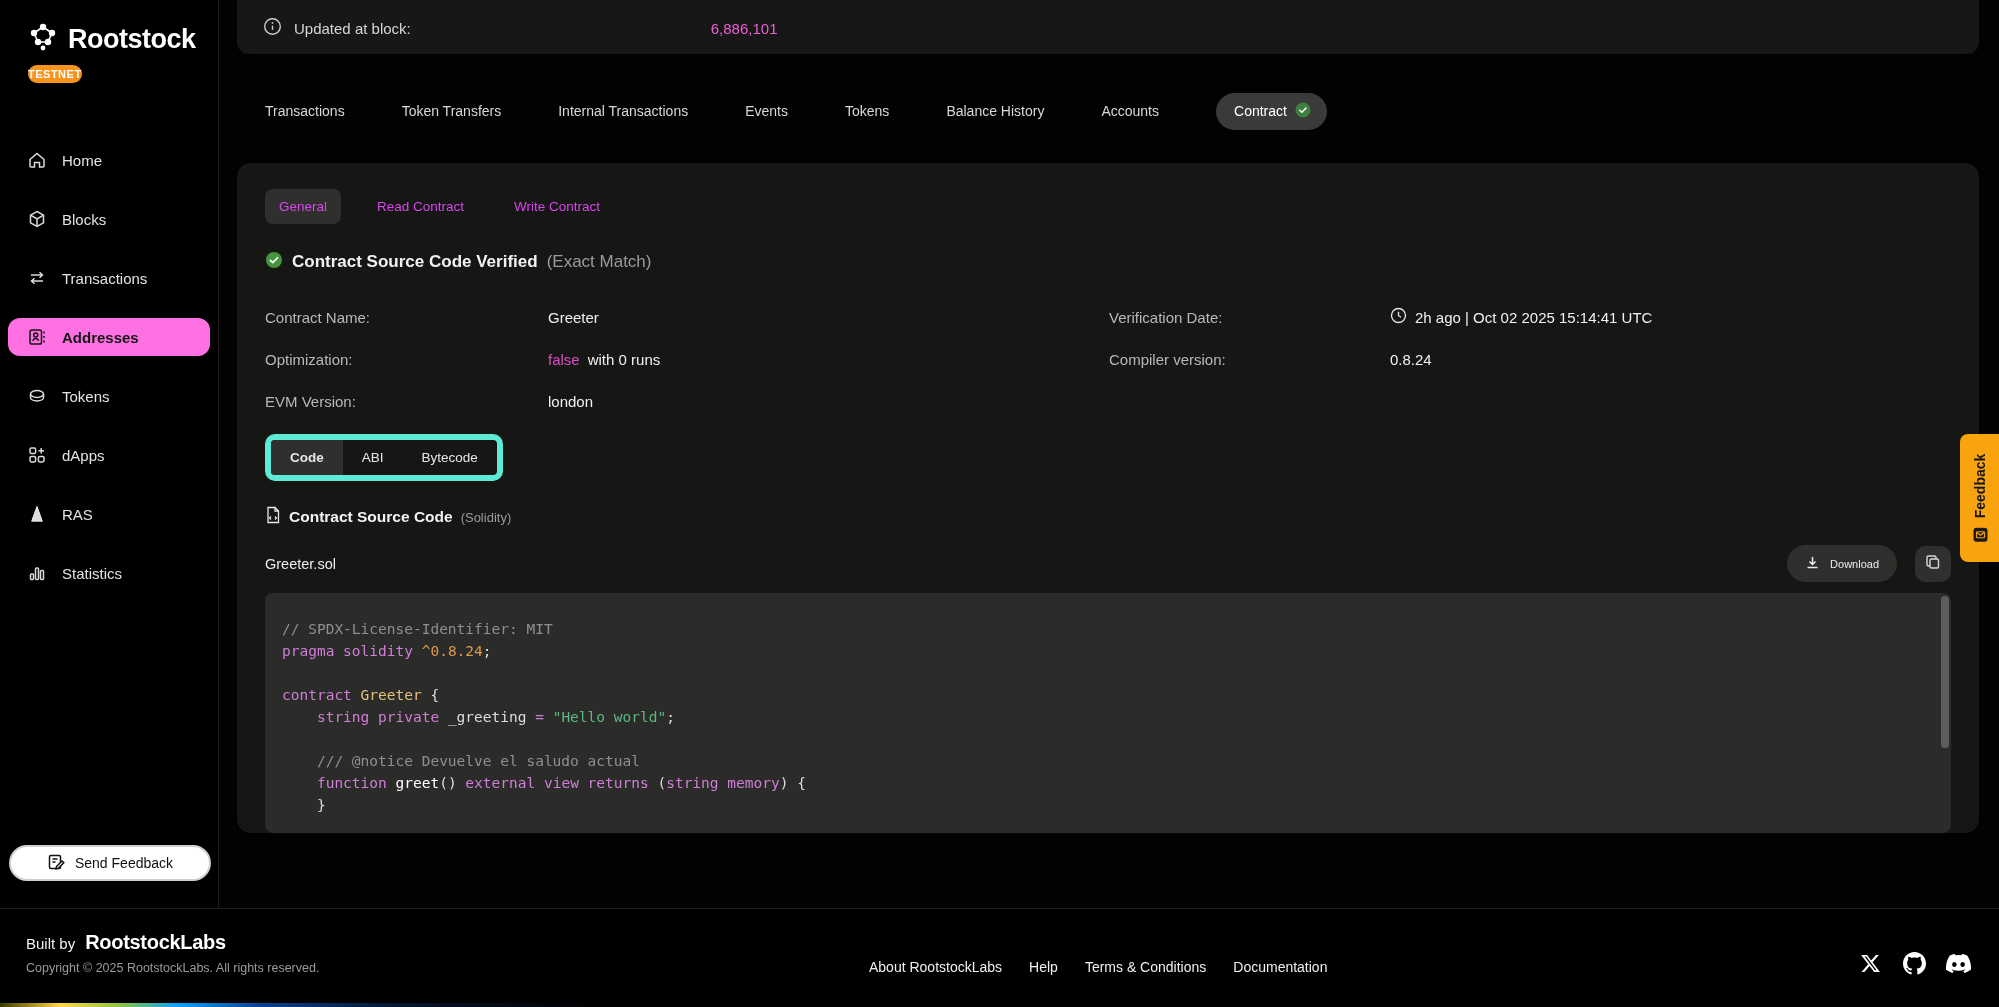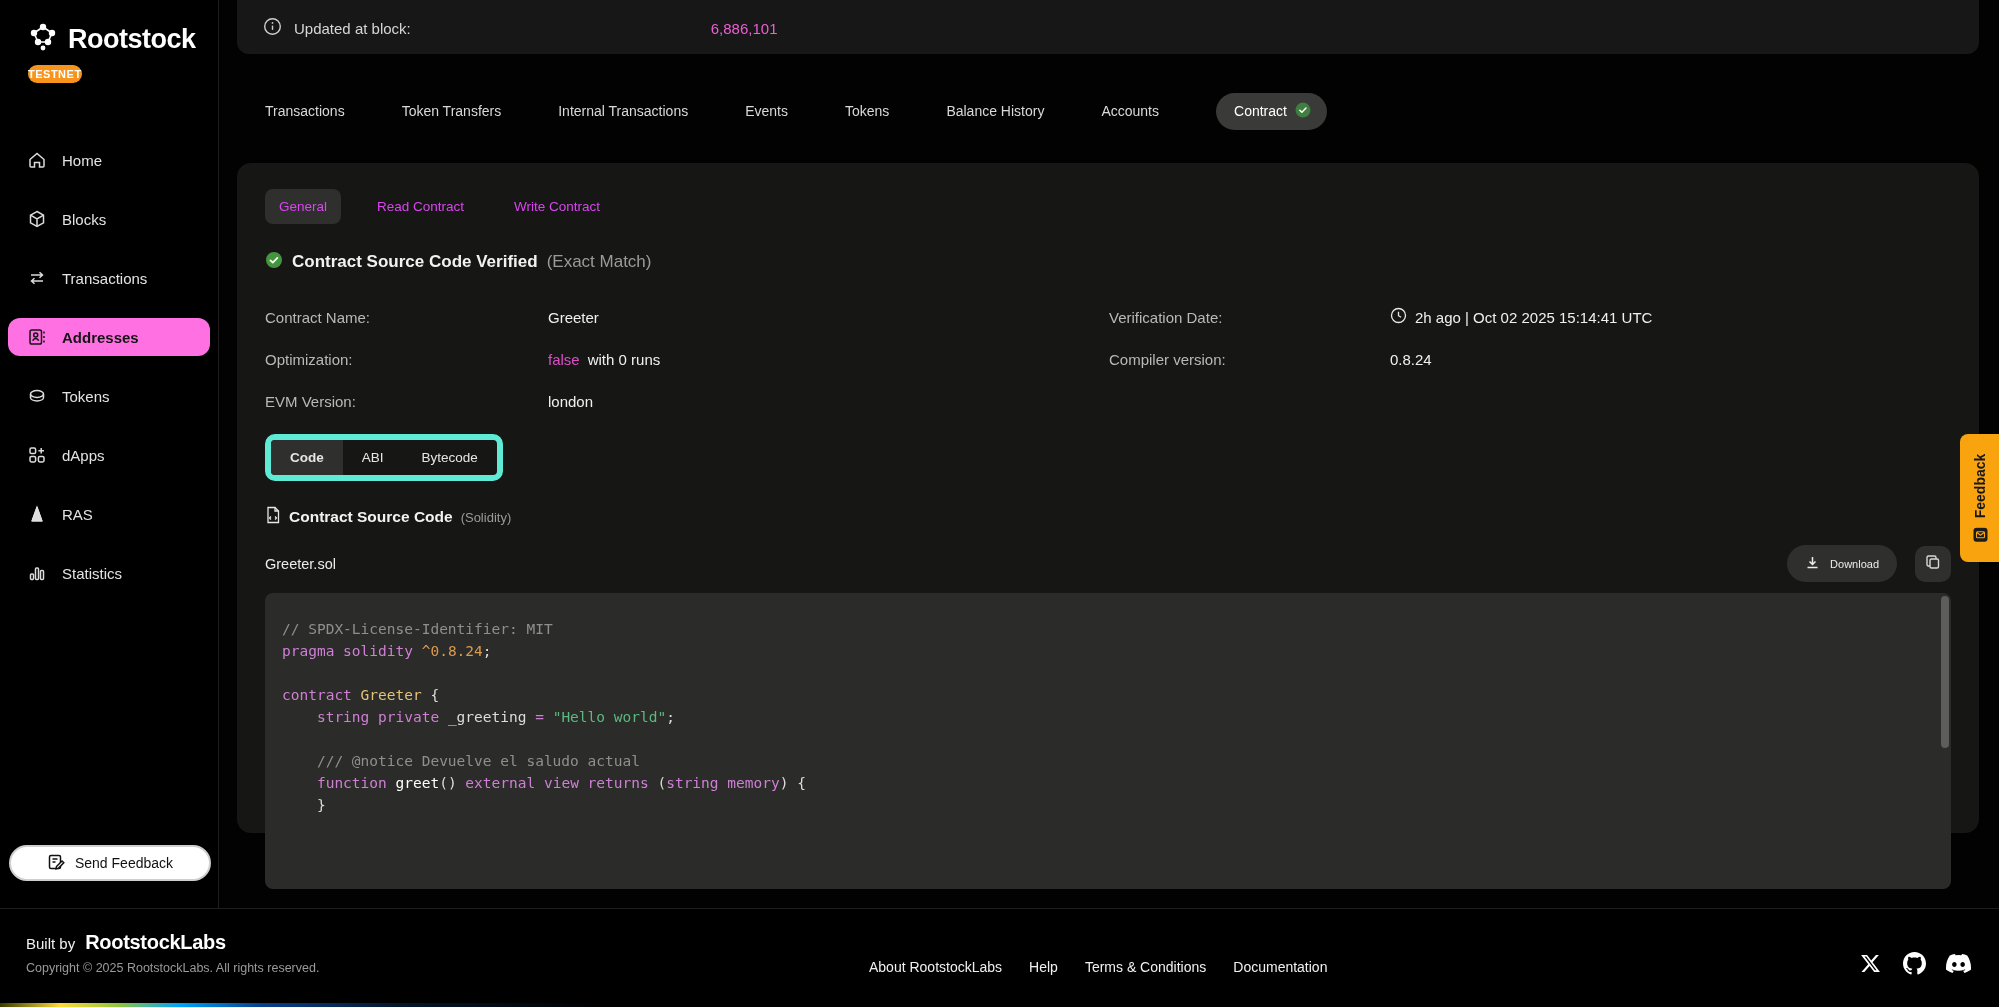--- a/index.html
+++ b/index.html
@@ -69,21 +69,21 @@
   .file-row { display:flex; align-items:center; justify-content:space-between; margin-top:17px; }
   .file-name { font-size:14.5px; color:#ececec; }
   .file-actions { display:flex; align-items:center; gap:18px; }
   .btn-download { display:flex; align-items:center; gap:10px; background:#2f2f2d; color:#ececec;
     border:none; border-radius:19px; padding:10px 18px; font-size:11px; cursor:pointer; font-family:inherit; }
   .btn-copy { width:36px; height:36px; background:#2f2f2d; border:none; border-radius:10px;
     display:flex; align-items:center; justify-content:center; cursor:pointer; }
 
   
   .codeblock { position:relative; margin-top:11px; background:#2b2b29; border-radius:8px;
-    height:296px; overflow:hidden; padding:25px 26px 0 17px; }
+    height:240px; overflow:hidden; padding:25px 26px 0 17px; }
   .code-line { font-family:"DejaVu Sans Mono", monospace; font-size:14.5px; line-height:22px;
     white-space:pre; color:#dcdcdc; }
   .tok-cm { color:#8f8f8f; } .tok-kw { color:#cf7fd6; } .tok-num { color:#dd9a4e; }
   .tok-fn { color:#ffffff;margin-top:40px; } .tok-type { color:#e4c179; } .tok-str { color:#5cb97e; }
   .tok-pl { color:#dcdcdc; }
   .scrolltrack { position:absolute; top:0; right:2px; width:8px; height:100%; }
   .scrollthumb { position:absolute; top:3px; right:0; width:8px; height:152px;
     background:#5d5d5b; border-radius:4px; cursor:grab; }
 
   

